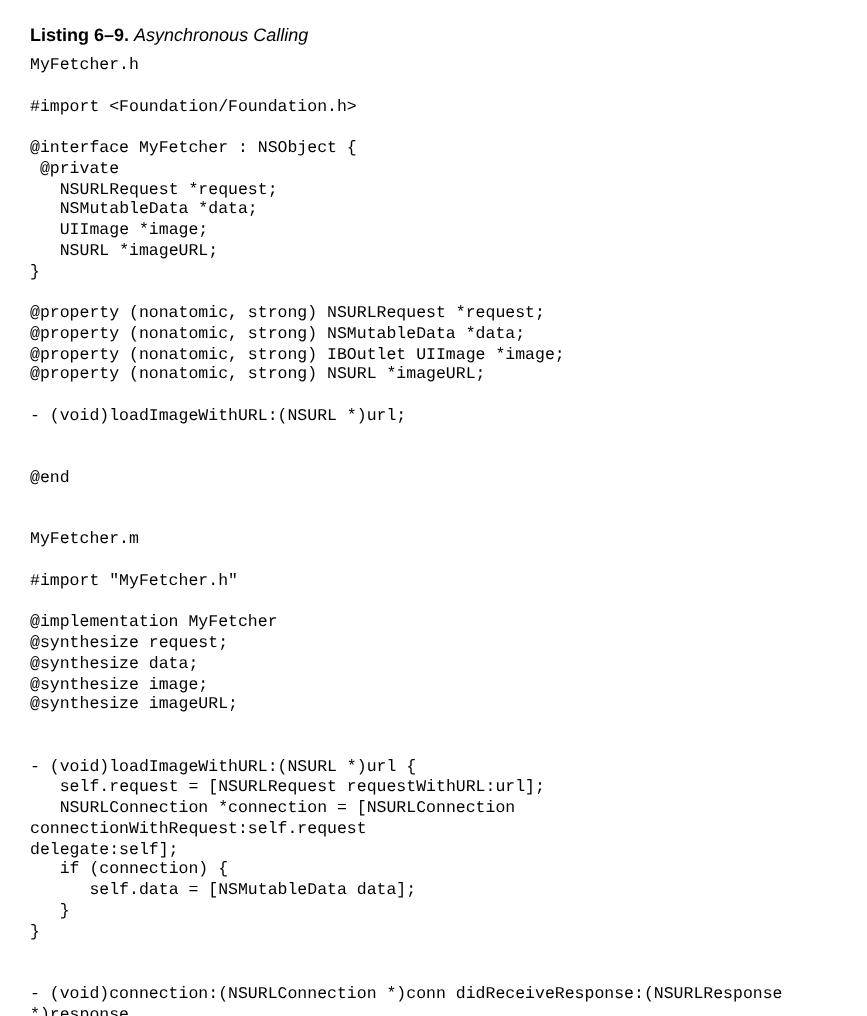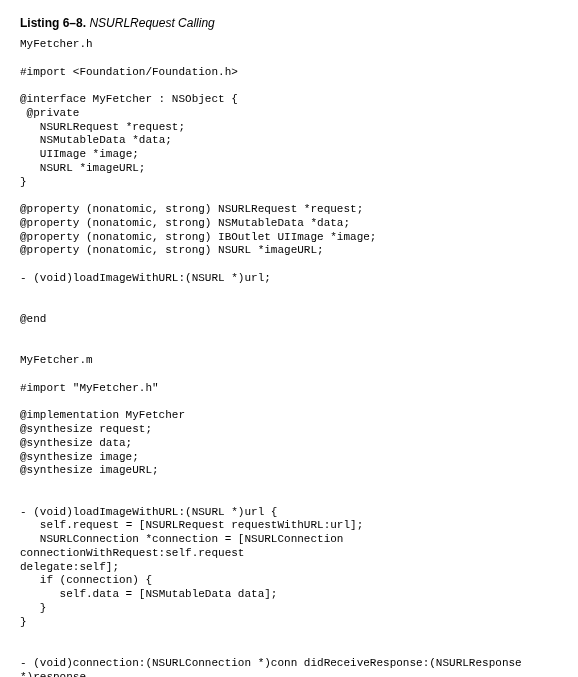--- a/index.html
+++ b/index.html
@@ -31,22 +31,22 @@
     line-height: 1.25;
     white-space: pre-wrap;
     word-wrap: break-word;
     margin: 0;
   }
 </style>
 </head>
 <body>
 
 <div class="listing-header">
-  <span class="listing-num">Listing 6–8.</span>
-  <span class="listing-title">NSURLRequest Calling</span>
+  <span class="listing-num">Listing 6–9.</span>
+  <span class="listing-title">Asynchronous Calling</span>
 </div>
 
 <pre class="code">MyFetcher.h
 
 #import &lt;Foundation/Foundation.h&gt;
 
 @interface MyFetcher : NSObject {
  @private
    NSURLRequest *request;
    NSMutableData *data;

